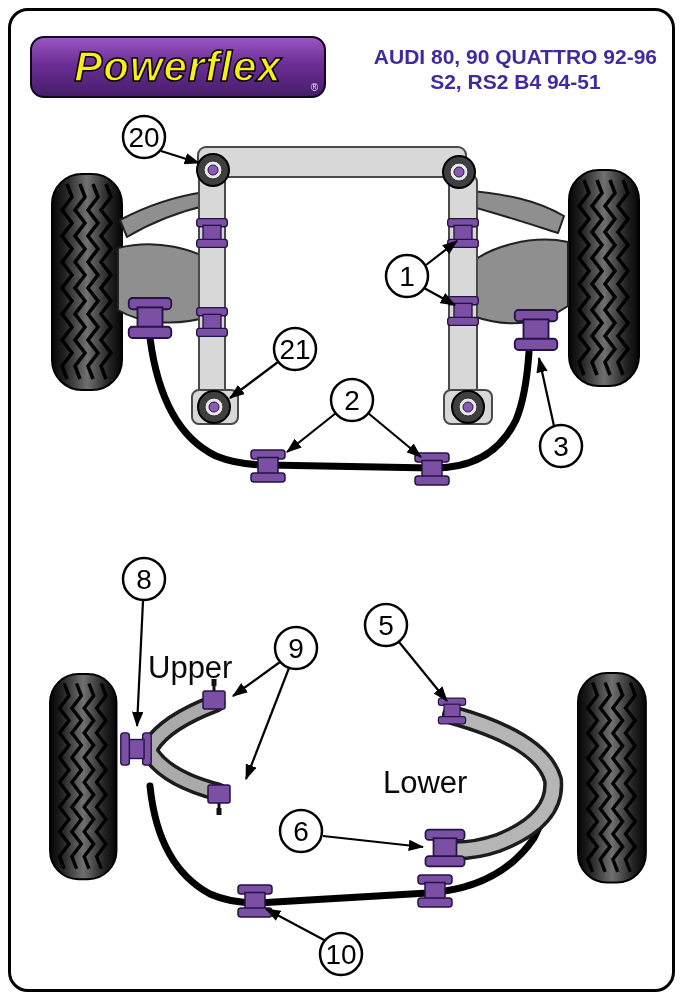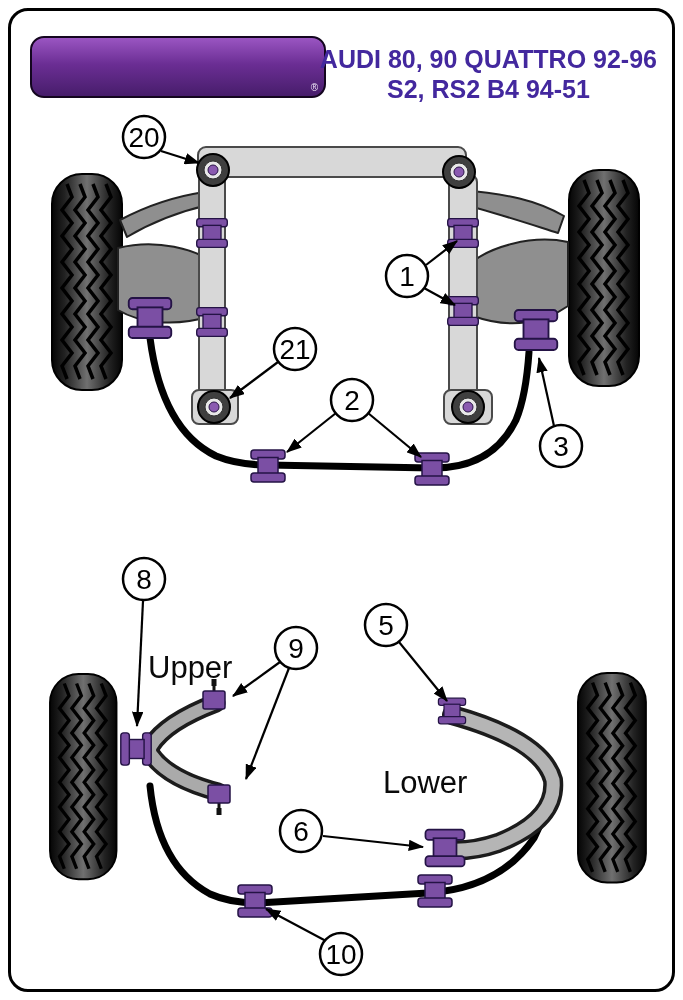--- a/index.html
+++ b/index.html
@@ -20,35 +20,36 @@
   .logo-text{
     font-size:42px;font-weight:bold;font-style:italic;color:#f8ef15;
     -webkit-text-stroke:1.5px #000;letter-spacing:1px;line-height:1;
   }
   .logo-reg{
     position:absolute;right:6px;bottom:3px;font-size:10px;color:#efe6f7;
     font-style:normal;
   }
   .title{
     position:absolute;right:26px;top:44px;text-align:center;
-    color:#43289e;font-weight:bold;font-size:25px;line-height:1.2;
+    color:#43289e;font-weight:bold;font-size:21px;line-height:1.2;
     letter-spacing:0px;
   }
   svg.diagram{position:absolute;left:0;top:0;}
   svg text{font-family:"Liberation Sans",sans-serif;}
   .co-num{font-size:28px;fill:#000;}
   .part-label{font-size:31px;fill:#0a0a0a;}
 </style>
 </head>
 <body>
 
 <div class="page">
   <div class="frame"></div>
 
   <div class="logo">
+    <span class="logo-text">Powerflex</span>
     <span class="logo-reg">®</span>
   </div>
 
   <div class="title">
     <div>AUDI 80, 90 QUATTRO 92-96</div>
     <div>S2, RS2 B4 94-51</div>
   </div>
 
   <svg class="diagram" width="683" height="1000" viewBox="0 0 683 1000">
     <defs>

